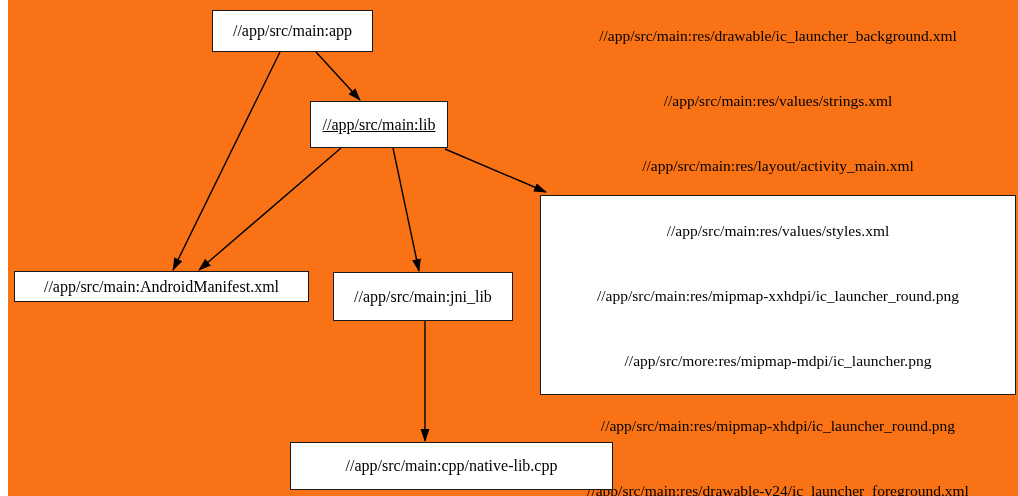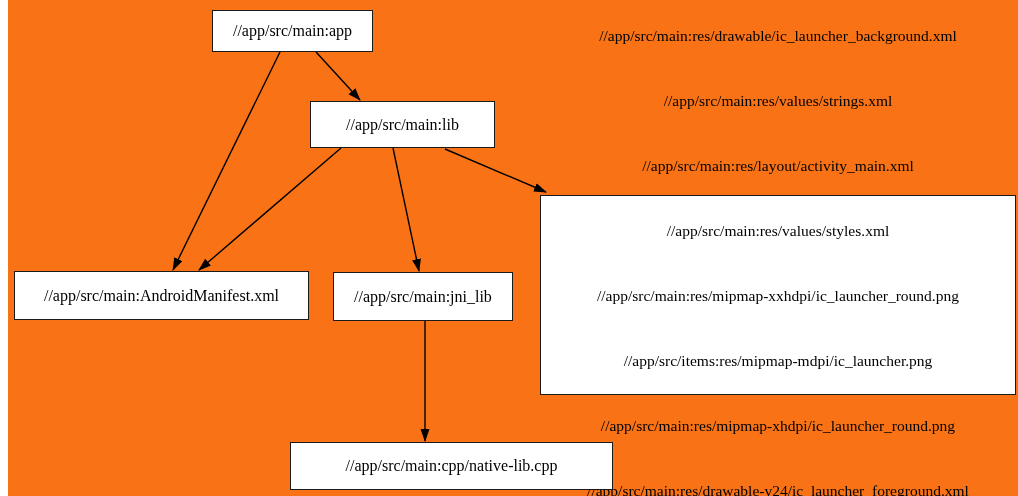--- a/index.html
+++ b/index.html
@@ -40,22 +40,22 @@
     flex-direction: column;
     justify-content: center;
     line-height: 19px;
     font-size: 15.5px;
     gap: 46px;
   }
   .node.multiline .res-line {
     display: block;
   }
   #node-app        { left: 204px; top: 10px;  width: 161px; height: 42px; }
-  #node-lib        { left: 302px; top: 101px; width: 185px; height: 47px; }
-  #node-manifest   { left: 6px;   top: 271px; width: 295px; height: 49px; }
+  #node-lib        { left: 302px; top: 101px; width: 138px; height: 47px; text-decoration: underline; }
+  #node-manifest   { left: 6px;   top: 271px; width: 295px; height: 31px; }
   #node-jni-lib    { left: 325px; top: 272px; width: 180px; height: 49px; }
   #node-resources  { left: 532px; top: 195px; width: 476px; height: 200px; }
   #node-native-lib { left: 282px; top: 442px; width: 323px; height: 48px; }
   .edge {
     stroke: #000000;
     stroke-width: 1.4;
     fill: none;
   }
 </style>
 </head>
@@ -92,21 +92,21 @@
   <div class="node" id="node-jni-lib">
     <span>//app/src/main:jni_lib</span>
   </div>
 
   <div class="node multiline" id="node-resources">
     <span class="res-line">//app/src/main:res/drawable/ic_launcher_background.xml</span>
     <span class="res-line">//app/src/main:res/values/strings.xml</span>
     <span class="res-line">//app/src/main:res/layout/activity_main.xml</span>
     <span class="res-line">//app/src/main:res/values/styles.xml</span>
     <span class="res-line">//app/src/main:res/mipmap-xxhdpi/ic_launcher_round.png</span>
-    <span class="res-line">//app/src/items:res/mipmap-mdpi/ic_launcher.png</span>
+    <span class="res-line">//app/src/more:res/mipmap-mdpi/ic_launcher.png</span>
     <span class="res-line">//app/src/main:res/mipmap-xhdpi/ic_launcher_round.png</span>
     <span class="res-line">//app/src/main:res/drawable-v24/ic_launcher_foreground.xml</span>
     <span class="res-line">...and 10 more items</span>
   </div>
 
   <div class="node" id="node-native-lib">
     <span>//app/src/main:cpp/native-lib.cpp</span>
   </div>
 
 </div>

